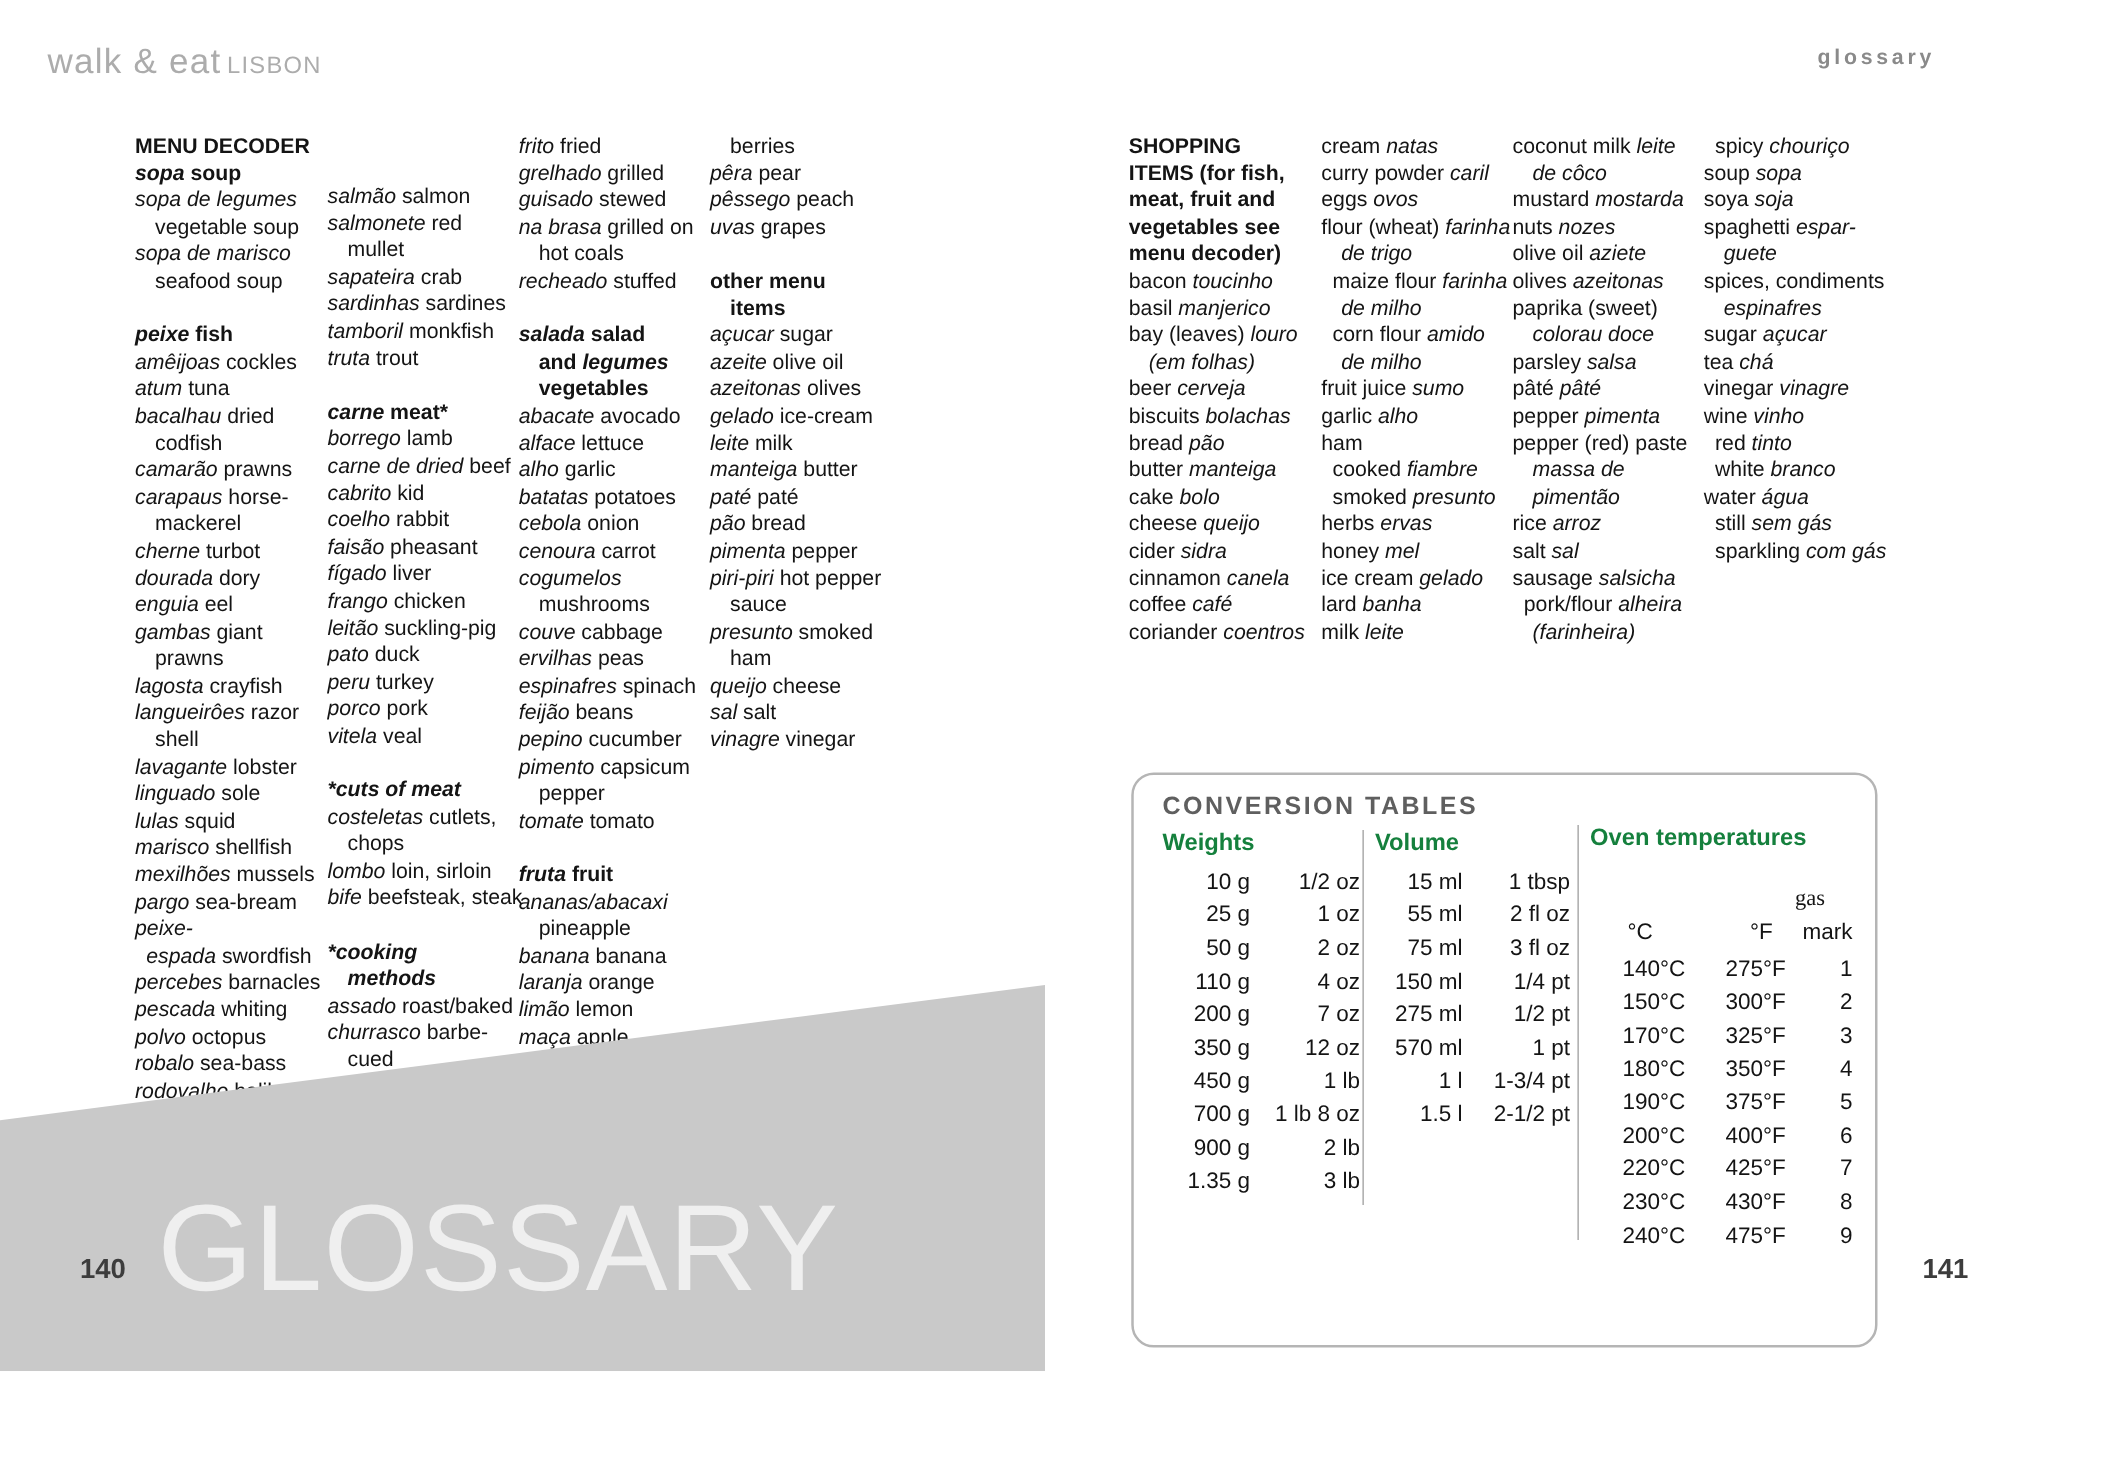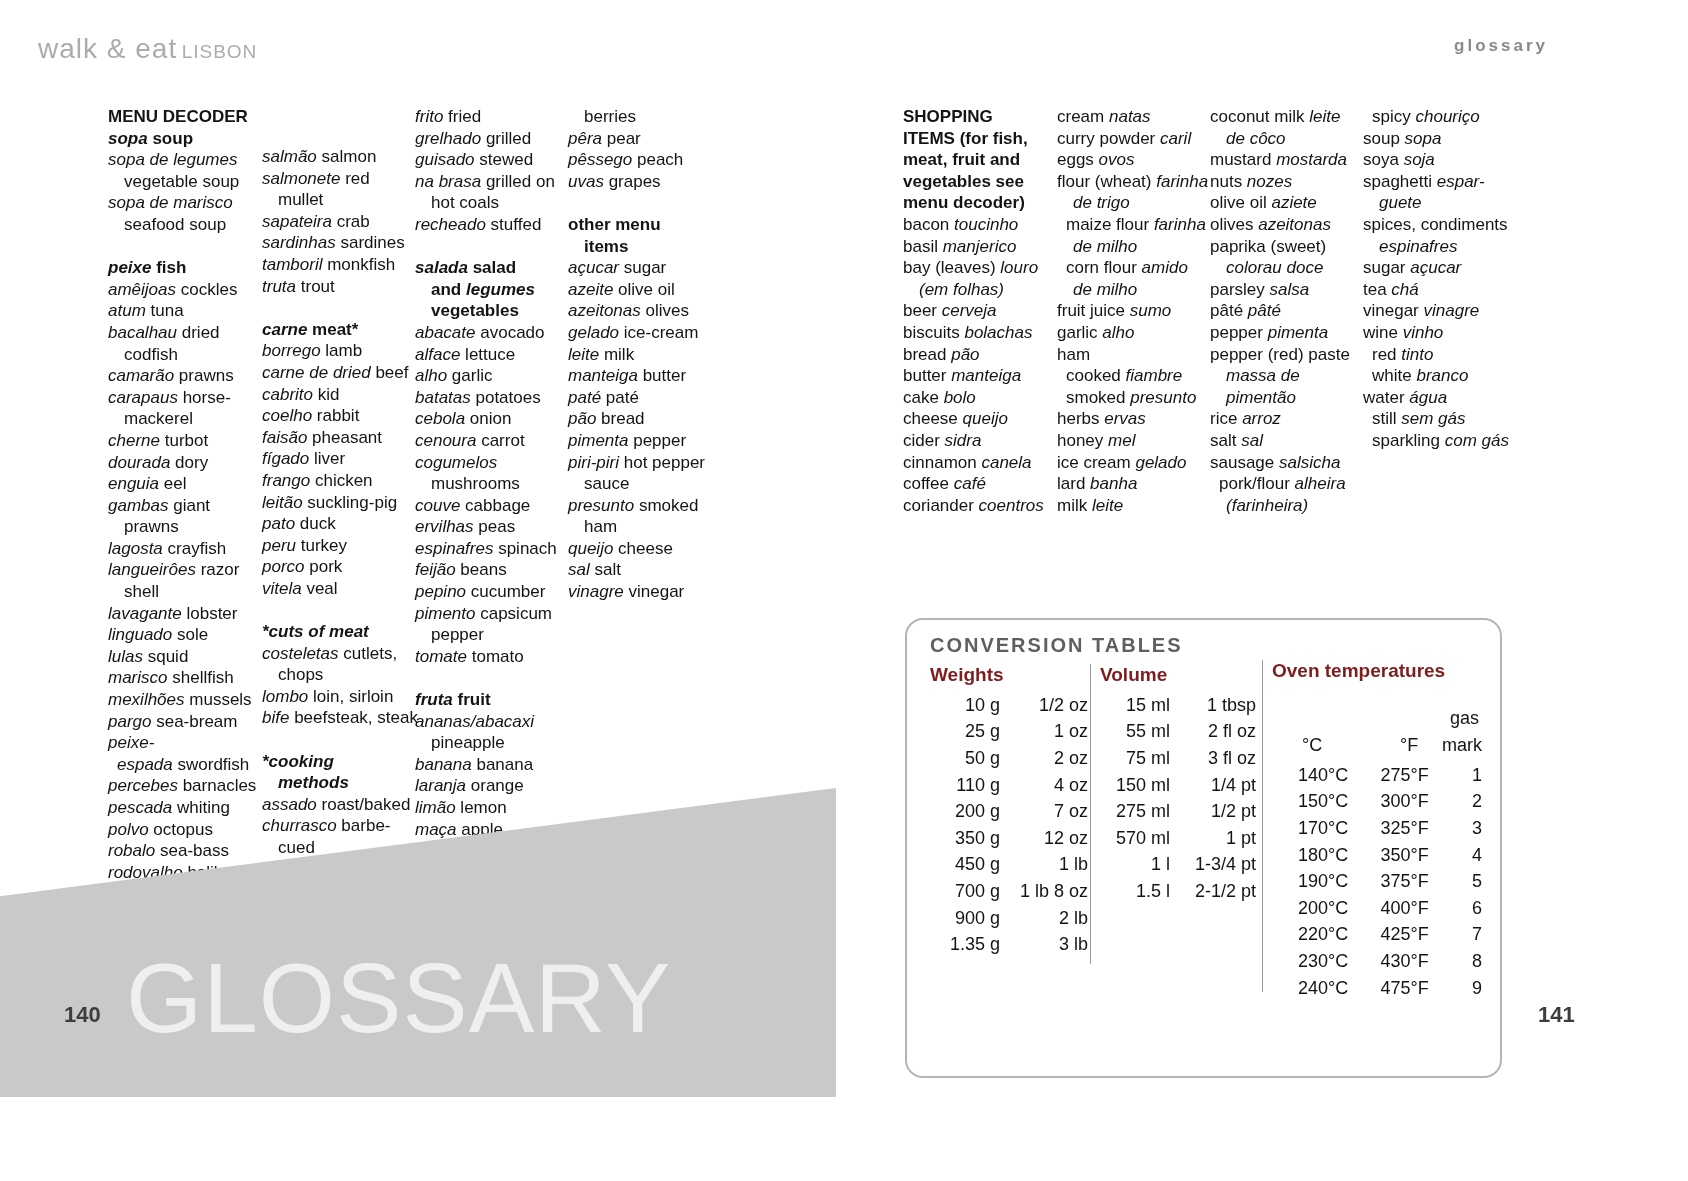--- a/index.html
+++ b/index.html
@@ -31,40 +31,40 @@
   .watermark{position:absolute;left:126px;top:942px;font-size:98px;letter-spacing:1px;
     color:#efefef;white-space:nowrap;}
   .pagenum{position:absolute;font-size:22px;font-weight:bold;color:#3d3d3d;margin-left:24px;}
   #pnum-left{left:40px;top:1002px;}
   #pnum-right{left:1514px;top:1002px;}
   
   .convbox{position:absolute;left:905px;top:618px;width:597px;height:460px;
     border:2px solid #b5b5b5;border-radius:18px;box-sizing:border-box;}
   .convtitle{position:absolute;left:23px;top:14px;font-size:20px;font-weight:bold;
     letter-spacing:2px;color:#5f5f5f;}
-  .tbl-label{font-size:19px;font-weight:bold;color:#7f1d1d;}
+  .tbl-label{font-size:19px;font-weight:bold;color:#15803d;}
   #weights{position:absolute;left:23px;top:44px;width:160px;}
   #volume{position:absolute;left:193px;top:44px;width:162px;}
   #oven{position:absolute;left:365px;top:40px;width:210px;}
   .divider{position:absolute;width:1px;background:#9a9a9a;}
   #div1{left:183px;top:44px;height:300px;}
   #div2{left:355px;top:40px;height:332px;}
   .trows{margin-top:6px;font-size:18px;}
   .trow{display:flex;height:26.6px;align-items:center;}
   .tcell{display:inline-block;text-align:right;white-space:nowrap;}
   #weights .tcell:nth-child(1){width:70px;}
   #weights .tcell:nth-child(2){width:88px;}
   #volume .tcell:nth-child(1){width:70px;}
   #volume .tcell:nth-child(2){width:86px;}
   #oven .trows{margin-top:0;}
   #oven .tcell:nth-child(1){width:90px;}
   #oven .tcell:nth-child(2){width:95px;}
   #oven .tcell:nth-child(3){width:63px;}
   .oven-head{position:relative;height:80px;font-size:18px;}
-  .gas-word{position:absolute;right:3px;top:26px;}
+  .gas-word{position:absolute;right:22px;top:26px;font-family:Liberation Serif, serif;}
   .mark-word{position:absolute;right:0px;top:53px;}
   .c-head{position:absolute;left:30px;top:53px;}
   .f-head{position:absolute;left:128px;top:53px;}
 </style>
 </head>
 <body>
 
 <div class="brand">
   <span class="main">walk &amp; eat</span>
   <span class="sub">LISBON</span>

